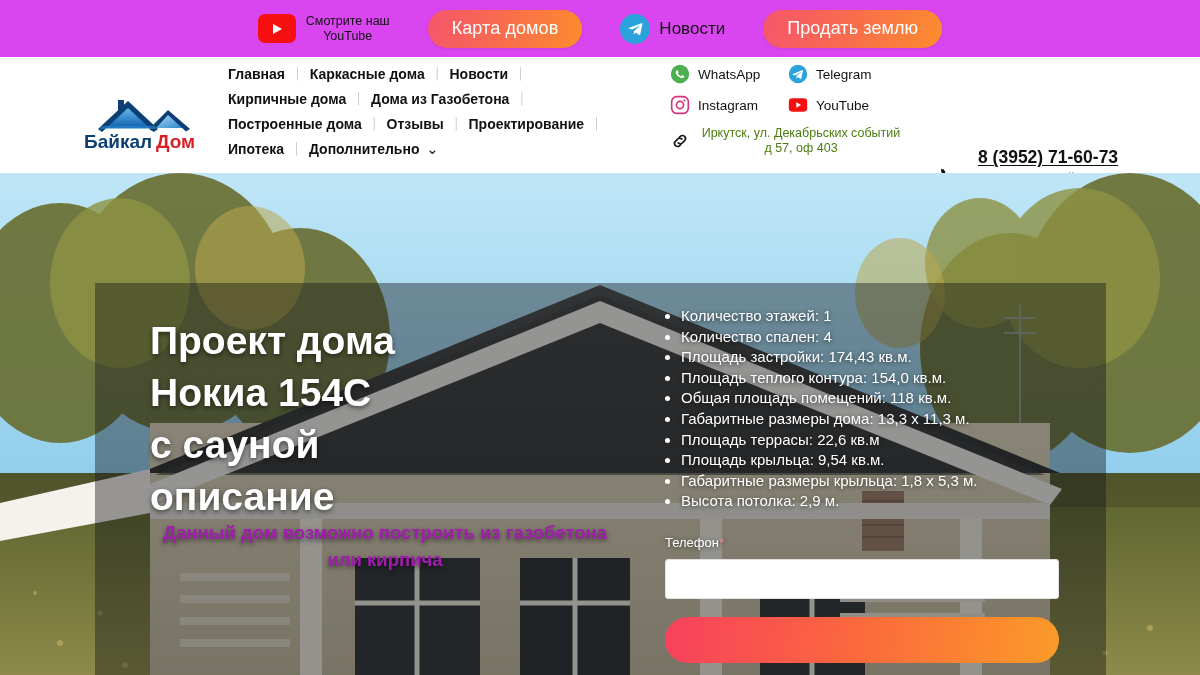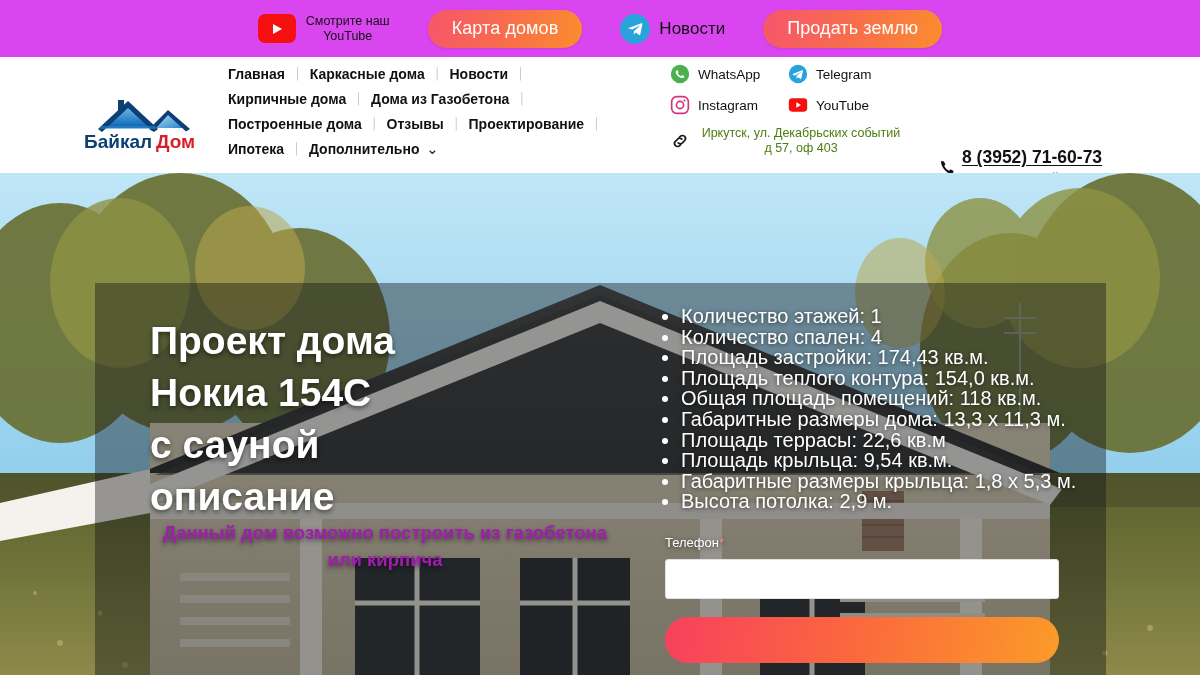--- a/index.html
+++ b/index.html
@@ -78,21 +78,21 @@
   .soc-row { display: flex; align-items: center; margin-bottom: 11px; }
   .soc-item { display: flex; align-items: center; gap: 8px; cursor: pointer; }
   .soc-item.wa { width: 118px; }
   .soc-item.ig { width: 118px; }
   .soc-label { font-size: 13.5px; color: #111; white-space: nowrap; }
   .ico { width: 20px; height: 20px; flex: 0 0 auto; display:block; }
 
   .addr-row { display: flex; align-items: center; gap: 11px; margin-top: 2px; }
   .addr-text { font-size: 12.5px; line-height: 15px; color: #4d7c0f; text-align: center; width: 200px; }
 
-  .phonebox { position: absolute; left: 938px; top: 90px; display: flex; align-items: center; gap: 6px; }
+  .phonebox { position: absolute; left: 938px; top: 90px; display: flex; align-items: flex-end; gap: 22px; }
   .phone-ico { width: 18px; height: 18px; margin-top: 3px; flex:0 0 auto; }
   .phone-num {
     font-size: 17.5px; font-weight: bold; color: #111;
     text-decoration: underline; text-underline-offset: 2px; cursor: pointer;
     display:block; white-space: nowrap;
   }
   .phone-sub { font-size: 13px; color: #222; text-align: center; margin-top: 2px; }
 
   
   .hero {
@@ -119,21 +119,21 @@
     position: absolute; left: 55px; top: 236px; width: 470px;
     text-align: center;
     color: #a21caf; font-size: 18.5px; font-weight: bold; line-height: 27px;
     text-shadow: 0 2px 5px rgba(0,0,0,.55);
   }
 
   .specs { position: absolute; left: 570px; top: 23px; width: 430px; }
   .specs li {
     list-style: disc;
     margin-left: 16px;
-    color: #ffffff; font-size: 20px; line-height: 20.6px;
+    color: #ffffff; font-size: 15px; line-height: 20.6px;
     text-shadow: 0 1px 4px rgba(0,0,0,.62);
     white-space: nowrap;
   }
 
   .form { position: absolute; left: 570px; top: 252px; width: 400px; }
   .form-label {
     color: #ffffff; font-size: 13px; margin-bottom: 9px;
     text-shadow: 0 1px 4px rgba(0,0,0,.6);
   }
   .form-label .req { color: #ff8b8b; }

